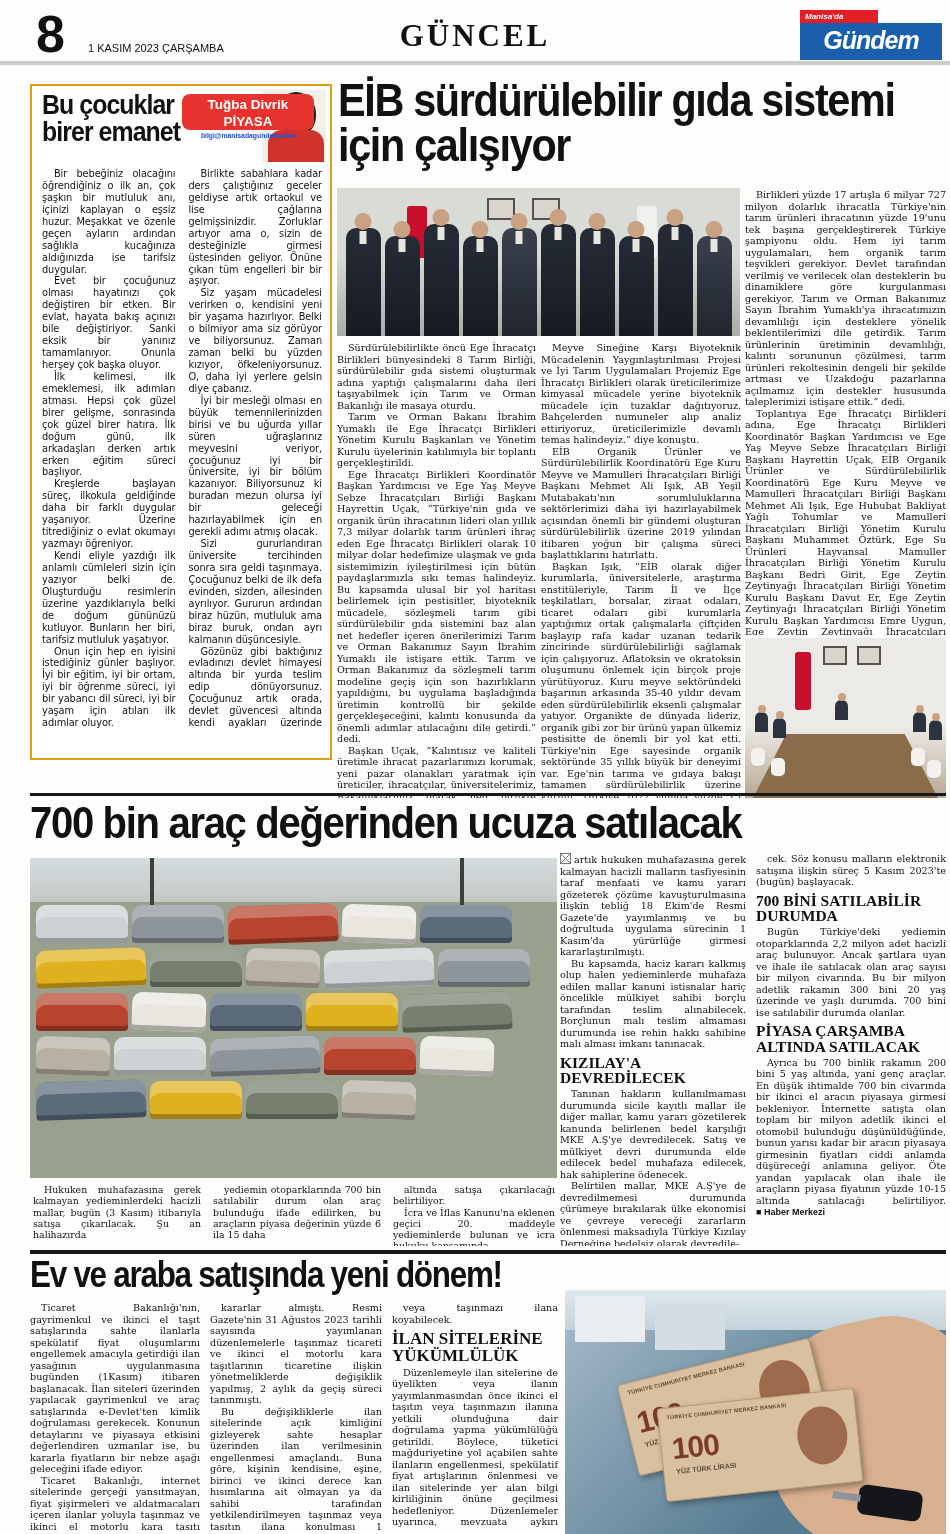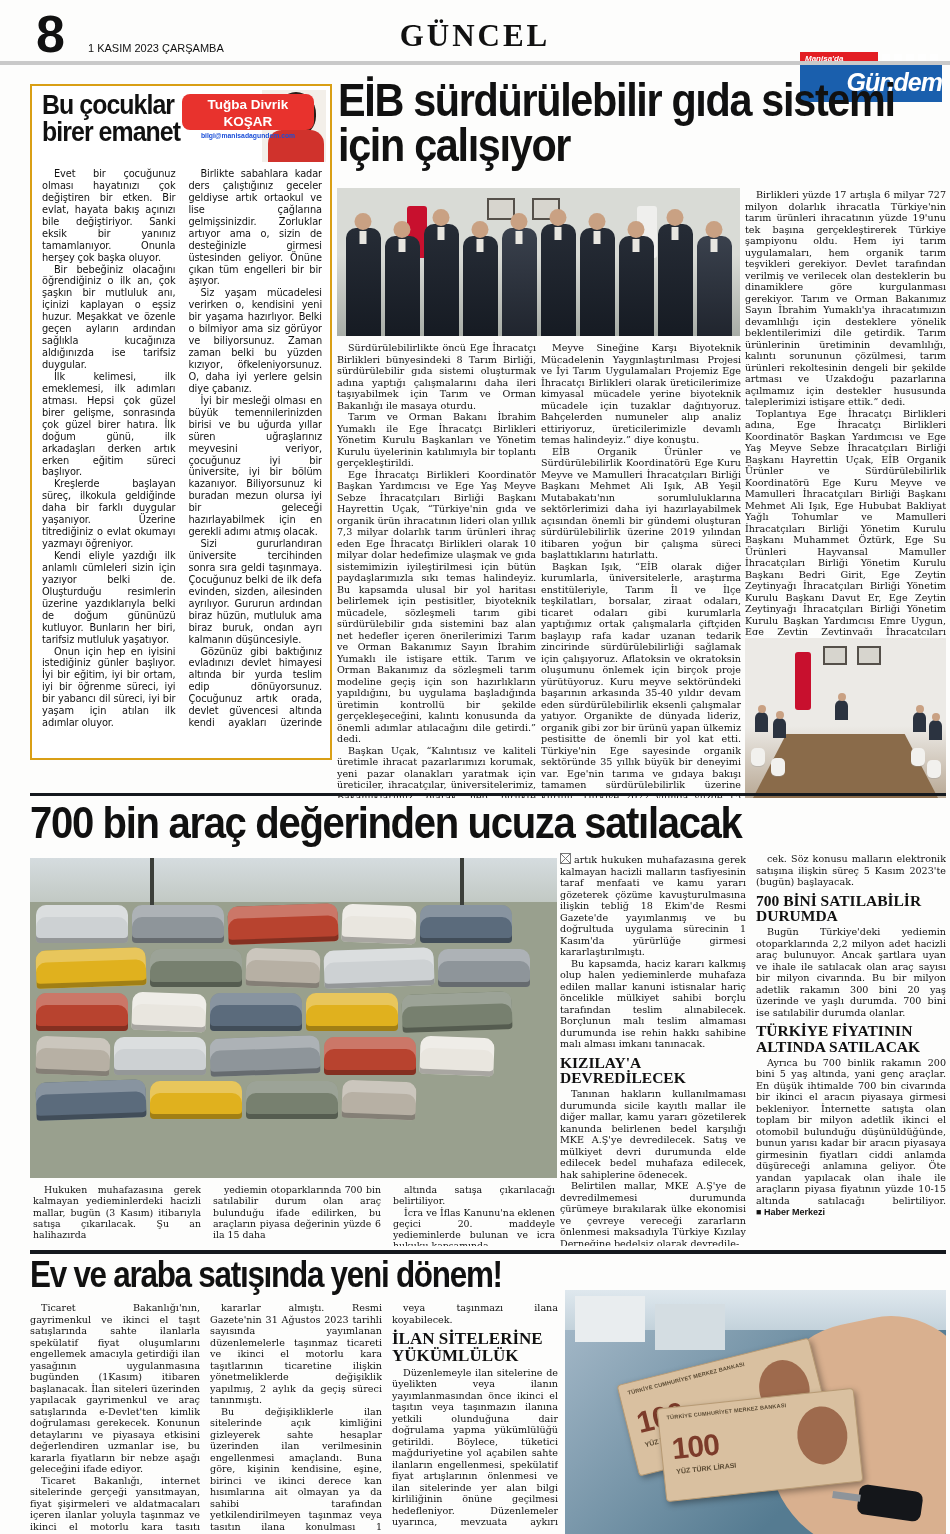--- a/index.html
+++ b/index.html
@@ -4,25 +4,25 @@
 <style>
   html,body{margin:0;padding:0;background:#ffffff;}
   #page{position:relative;width:950px;height:1534px;background:#fdfdfc;overflow:hidden;
         font-family:"Liberation Sans",sans-serif;color:#111;}
 
   
   .pagenum{position:absolute;left:36px;top:4px;font-size:52px;font-weight:900;letter-spacing:-2px;}
   .pagedate{position:absolute;left:88px;top:42px;font-size:11px;font-weight:400;letter-spacing:0;}
   .section{position:absolute;left:0;right:0;top:18px;text-align:center;
            font-family:"Liberation Serif",serif;font-size:31px;font-weight:700;letter-spacing:3px;}
-  .logo{position:absolute;right:8px;top:10px;width:142px;height:50px;margin-top:42px;}
+  .logo{position:absolute;right:8px;top:10px;width:142px;height:50px;}
   .logo .ltop{position:absolute;left:0;top:0;width:78px;height:13px;background:#e31e24;color:#fff;
               font-size:8px;font-style:italic;font-weight:700;line-height:13px;padding-left:5px;box-sizing:border-box;}
   .logo .lmain{position:absolute;left:0;top:13px;width:142px;height:37px;background:#1a5fad;color:#fff;
-               font-size:25px;font-weight:900;font-style:italic;line-height:34px;text-align:right;letter-spacing:-1px;}
+               font-size:25px;font-weight:900;font-style:italic;line-height:34px;text-align:center;letter-spacing:-1px;}
   .logo .ldots{position:absolute;right:4px;top:2px;width:56px;height:8px;
                background:repeating-linear-gradient(90deg,#ffffffaa 0 8px,transparent 8px 12px);}
   .hrule{position:absolute;left:0;top:61px;width:950px;height:4px;background:#c9c9c9;}
 
   
   .opbox{position:absolute;left:30px;top:84px;width:302px;height:676px;border:2px solid #d99f15;
          box-sizing:border-box;background:#fff;}
   .optitle{position:absolute;left:10px;top:6px;width:170px;font-size:27px;line-height:1.0;font-weight:900;
            letter-spacing:-1px;transform:scaleX(.92);transform-origin:0 0;}
   .opbadge{position:absolute;left:150px;top:8px;width:132px;height:36px;background:#e8322d;border-radius:8px;
@@ -130,26 +130,26 @@
 
   <div class="opbox">
     <div class="optitle">Bu çocuklar birer emanet</div>
     <div class="opphoto">
       <div class="hair"></div>
       <div class="face"></div>
       <div class="body"></div>
     </div>
     <div class="opbadge">
       <div>Tuğba Divrik</div>
-      <div>KOŞAR</div>
+      <div>PİYASA</div>
     </div>
     <div class="opmail">bilgi@manisadagundem.com</div>
     <div class="optext">
+      <p>Bir bebeğiniz olacağını öğrendiğiniz o ilk an, çok şaşkın bir mutluluk anı, içinizi kaplayan o eşsiz huzur. Meşakkat ve özenle geçen ayların ardından sağlıkla kucağınıza aldığınızda ise tarifsiz duygular.</p>
       <p>Evet bir çocuğunuz olması hayatınızı çok değiştiren bir etken. Bir evlat, hayata bakış açınızı bile değiştiriyor. Sanki eksik bir yanınız tamamlanıyor. Onunla herşey çok başka oluyor.</p>
-      <p>Bir bebeğiniz olacağını öğrendiğiniz o ilk an, çok şaşkın bir mutluluk anı, içinizi kaplayan o eşsiz huzur. Meşakkat ve özenle geçen ayların ardından sağlıkla kucağınıza aldığınızda ise tarifsiz duygular.</p>
       <p>İlk kelimesi, ilk emeklemesi, ilk adımları atması. Hepsi çok güzel birer gelişme, sonrasında çok güzel birer hatıra. İlk doğum günü, ilk arkadaşları derken artık erken eğitim süreci başlıyor.</p>
       <p>Kreşlerde başlayan süreç, ilkokula geldiğinde daha bir farklı duygular yaşanıyor. Üzerine titrediğiniz o evlat okumayı yazmayı öğreniyor.</p>
       <p>Kendi eliyle yazdığı ilk anlamlı cümleleri sizin için yazıyor belki de. Oluşturduğu resimlerin üzerine yazdıklarıyla belki de doğum gününüzü kutluyor. Bunların her biri, tarifsiz mutluluk yaşatıyor.</p>
       <p>Onun için hep en iyisini istediğiniz günler başlıyor. İyi bir eğitim, iyi bir ortam, iyi bir öğrenme süreci, iyi bir yabancı dil süreci, iyi bir yaşam için atılan ilk adımlar oluyor.</p>
       <p>Birlikte sabahlara kadar ders çalıştığınız geceler geldiyse artık ortaokul ve lise çağlarına gelmişsinizdir. Zorluklar artıyor ama o, sizin de desteğinizle girmesi üstesinden geliyor. Önüne çıkan tüm engelleri bir bir aşıyor.</p>
       <p>Siz yaşam mücadelesi verirken o, kendisini yeni bir yaşama hazırlıyor. Belki o bilmiyor ama siz görüyor ve biliyorsunuz. Zaman zaman belki bu yüzden kızıyor, öfkeleniyorsunuz. O, daha iyi yerlere gelsin diye çabanız.</p>
       <p>İyi bir mesleği olması en büyük temennilerinizden birisi ve bu uğurda yıllar süren uğraşlarınız meyvesini veriyor, çocuğunuz iyi bir üniversite, iyi bir bölüm kazanıyor. Biliyorsunuz ki buradan mezun olursa iyi bir geleceği hazırlayabilmek için en gerekli adımı atmış olacak.</p>
       <p>Sizi gururlandıran üniversite tercihinden sonra sıra geldi taşınmaya. Çocuğunuz belki de ilk defa evinden, sizden, ailesinden ayrılıyor. Gururun ardından biraz hüzün, mutluluk ama biraz buruk, ondan ayrı kalmanın düşüncesiyle.</p>
       <p>Gözünüz gibi baktığınız evladınızı devlet himayesi altında bir yurda teslim edip dönüyorsunuz. Çocuğunuz artık orada, devlet güvencesi altında kendi ayakları üzerinde durmayı öğreniyor, eğitim sürecini tamamlarken.</p>
 
@@ -260,21 +260,21 @@
     <p style="text-indent:0"><span class="agency"></span><span>artık hukuken muhafazasına gerek kalmayan hacizli malların tasfiyesinin taraf menfaati ve kamu yararı gözeterek çözüme kavuşturulmasına ilişkin tebliğ 18 Ekim'de Resmi Gazete'de yayımlanmış ve bu doğrultuda uygulama sürecinin 1 Kasım'da yürürlüğe girmesi kararlaştırılmıştı.</span></p>
     <p>Bu kapsamda, haciz kararı kalkmış olup halen yedieminlerde muhafaza edilen mallar kanuni istisnalar hariç öncelikle mülkiyet sahibi borçlu tarafından teslim alınabilecek. Borçlunun malı teslim almaması durumunda ise rehin hakkı sahibine malı alması imkanı tanınacak.</p>
     <h3 class="subhead">KIZILAY'A DEVREDİLECEK</h3>
     <p>Tanınan hakların kullanılmaması durumunda sicile kayıtlı mallar ile diğer mallar, kamu yararı gözetilerek kanunda belirlenen bedel karşılığı MKE A.Ş'ye devredilecek. Satış ve mülkiyet devri durumunda elde edilecek bedel muhafaza edilecek, hak sahiplerine ödenecek.</p>
     <p>Belirtilen mallar, MKE A.Ş'ye de devredilmemesi durumunda çürümeye bırakılarak ülke ekonomisi ve çevreye vereceği zararların önlenmesi maksadıyla Türkiye Kızılay Derneğine bedelsiz olarak devredile-</p>
   </div>
   <div class="col" style="left:756px;top:853px;width:190px;height:393px">
     <p>cek. Söz konusu malların elektronik satışına ilişkin süreç 5 Kasım 2023'te (bugün) başlayacak.</p>
     <h3 class="subhead">700 BİNİ SATILABİLİR DURUMDA</h3>
     <p>Bugün Türkiye'deki yediemin otoparklarında 2,2 milyon adet hacizli araç bulunuyor. Ancak şartlara uyan ve ihale ile satılacak olan araç sayısı bir milyon civarında. Bu bir milyon adetlik rakamın 300 bini 20 yaş üzerinde ve yaşlı durumda. 700 bini ise satılabilir durumda olanlar.</p>
-    <h3 class="subhead">TÜRKİYE FİYATININ ALTINDA SATILACAK</h3>
+    <h3 class="subhead">PİYASA ÇARŞAMBA ALTINDA SATILACAK</h3>
     <p><span>Ayrıca bu 700 binlik rakamın 200 bini 5 yaş altında, yani genç araçlar. En düşük ihtimalde 700 bin civarında bir ikinci el aracın piyasaya girmesi bekleniyor. İnternette satışta olan toplam bir milyon adetlik ikinci el otomobil bulunduğu düşünüldüğünde, bunun yarısı kadar bir aracın piyasaya girmesinin fiyatları ciddi anlamda düşüreceği anlamına geliyor. Öte yandan yapılacak olan ihale ile araçların piyasa fiyatının yüzde 10-15 altında satılacağı belirtiliyor.</span> <b class="byline">■ Haber Merkezi</b></p>
   </div>
 
   <div class="divider" style="top:1250px;height:4px"></div>
 
   <div class="new-head display">Ev ve araba satışında yeni dönem!</div>
 
   <div class="col" style="left:30px;top:1302px;width:170px;height:228px">
     <p>Ticaret Bakanlığı'nın, gayrimenkul ve ikinci el taşıt satışlarında sahte ilanlarla spekülatif fiyat oluşumlarını engellemek amacıyla getirdiği ilan yasağının uygulanmasına bugünden (1Kasım) itibaren başlanacak. İlan siteleri üzerinden yapılacak gayrimenkul ve araç satışlarında e-Devlet'ten kimlik doğrulaması gerekecek. Konunun detaylarını ve piyasaya etkisini değerlendiren uzmanlar ise, bu kararla fiyatların bir nebze aşağı geleceğini ifade ediyor.</p>
     <p>Ticaret Bakanlığı, internet sitelerinde gerçeği yansıtmayan, fiyat şişirmeleri ve aldatmacaları içeren ilanlar yoluyla taşınmaz ve ikinci el motorlu kara taşıtı ticaretinde vatandaşların mağdur edildiğinin gözlemlenmesi üzerine bazı</p>

